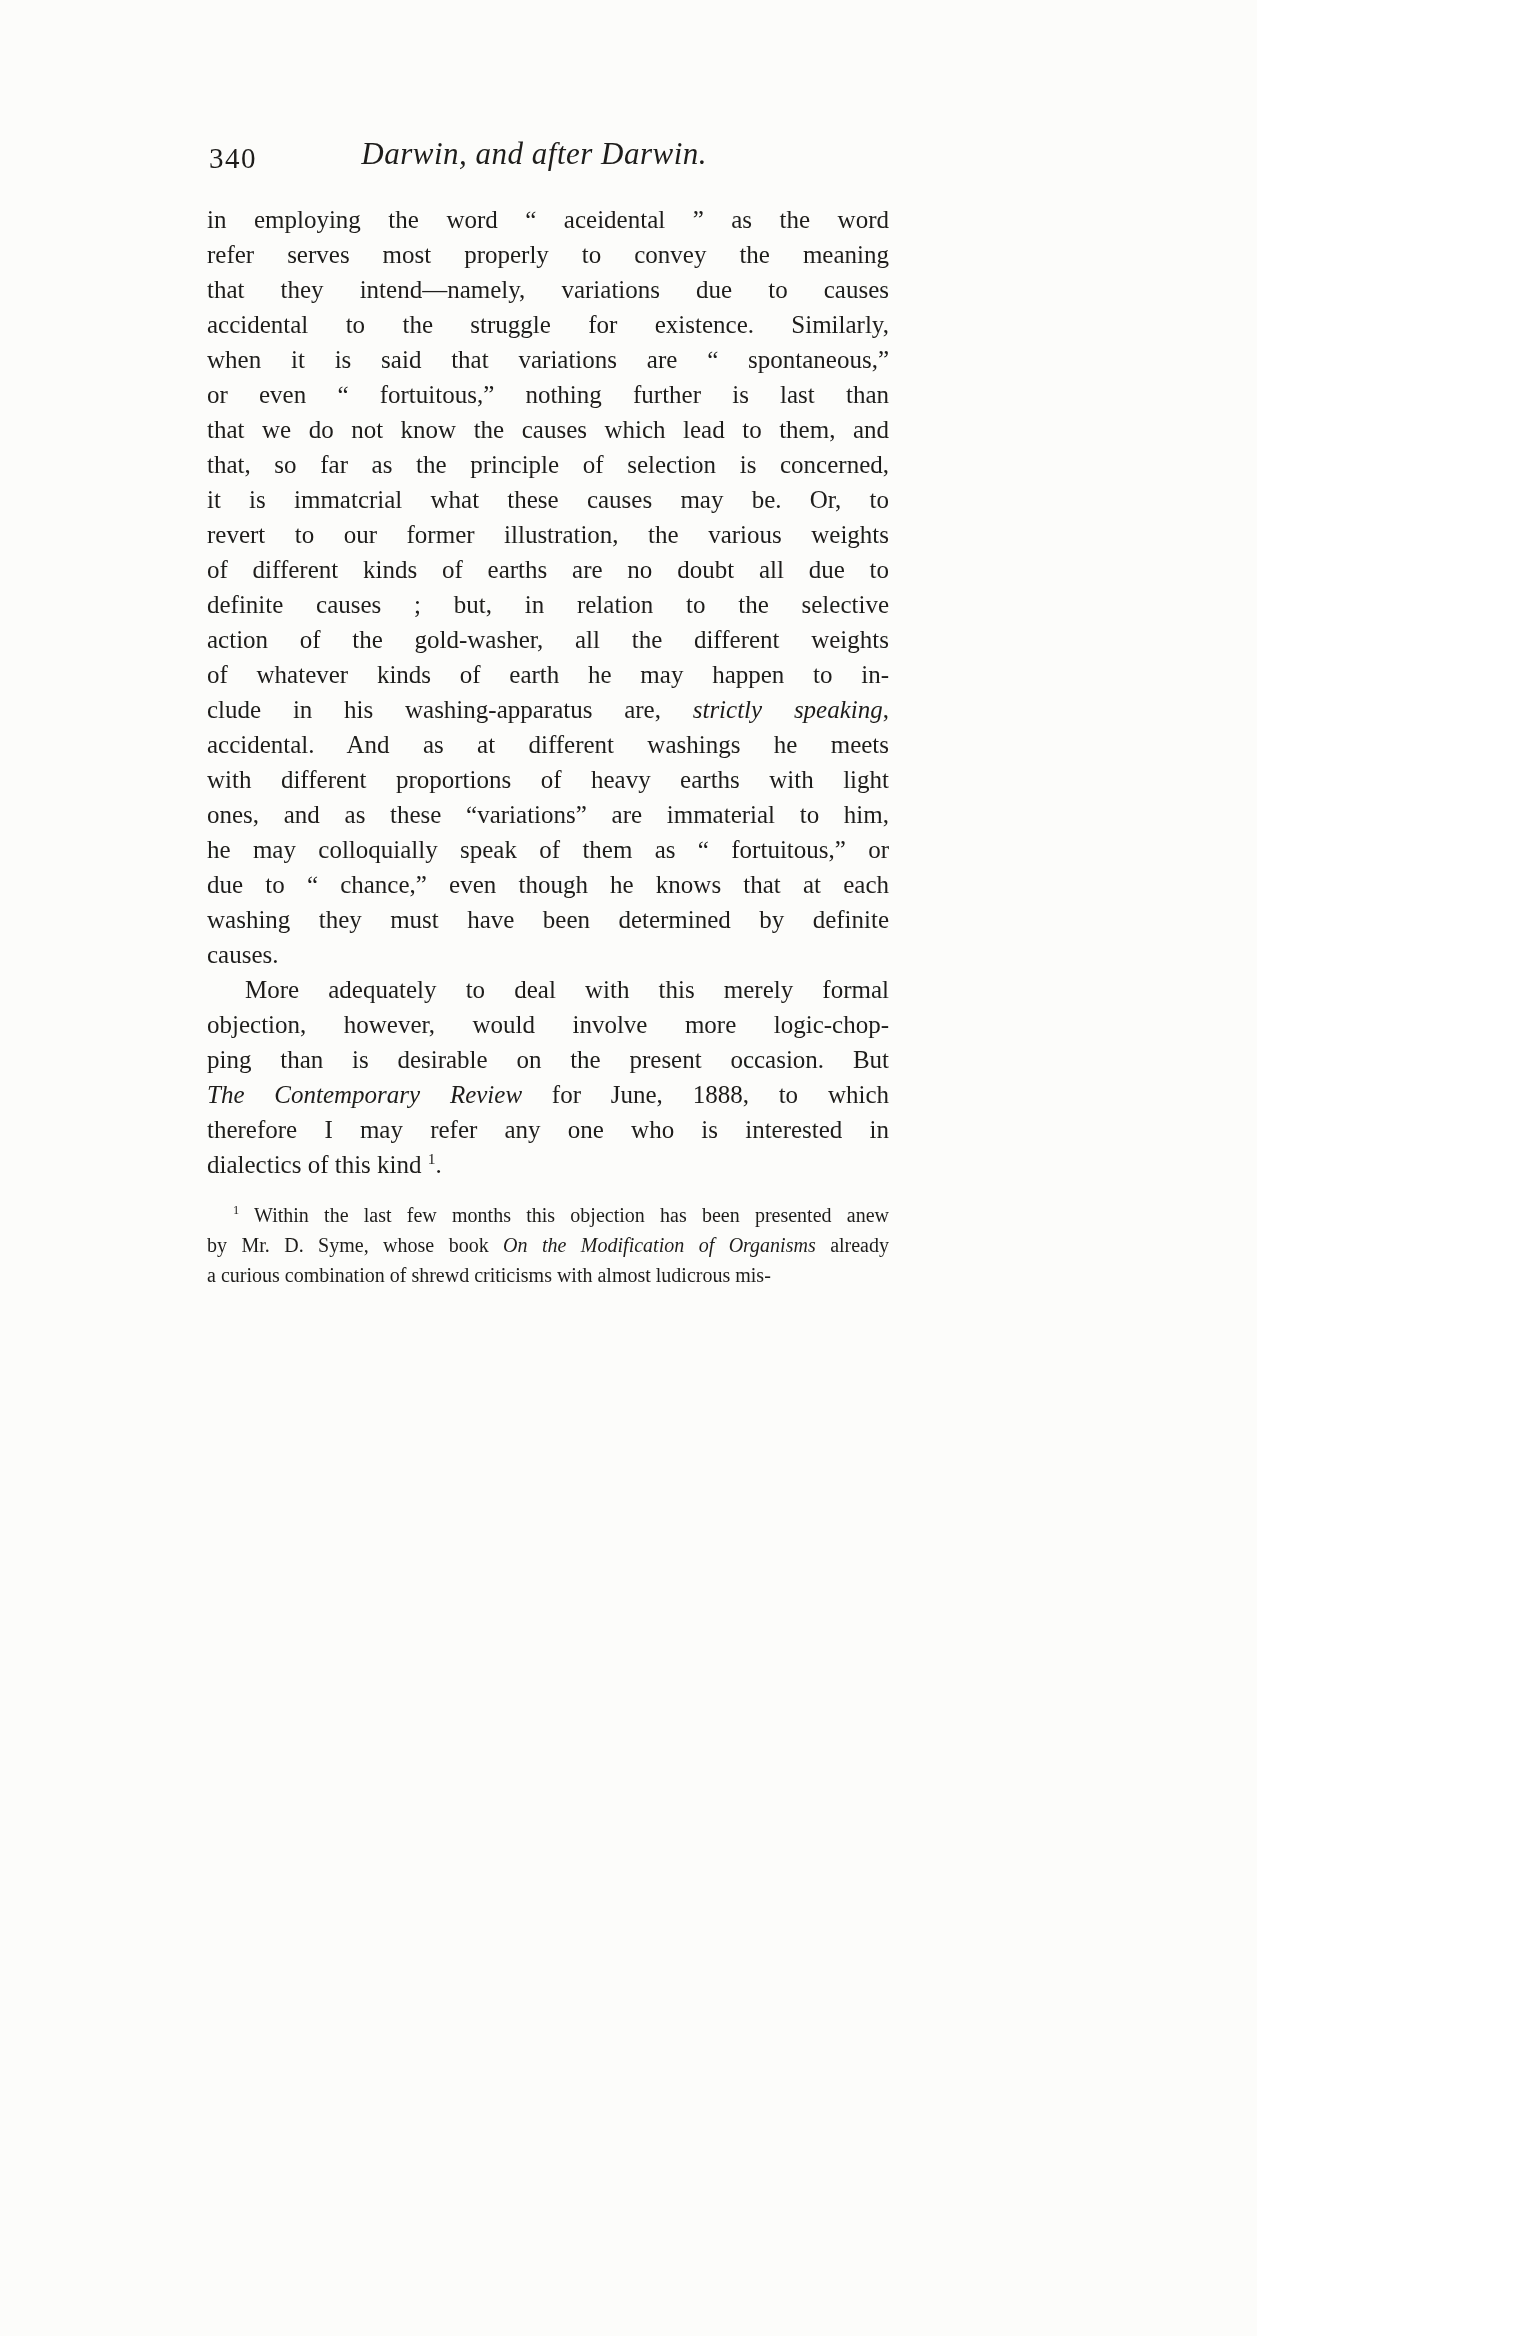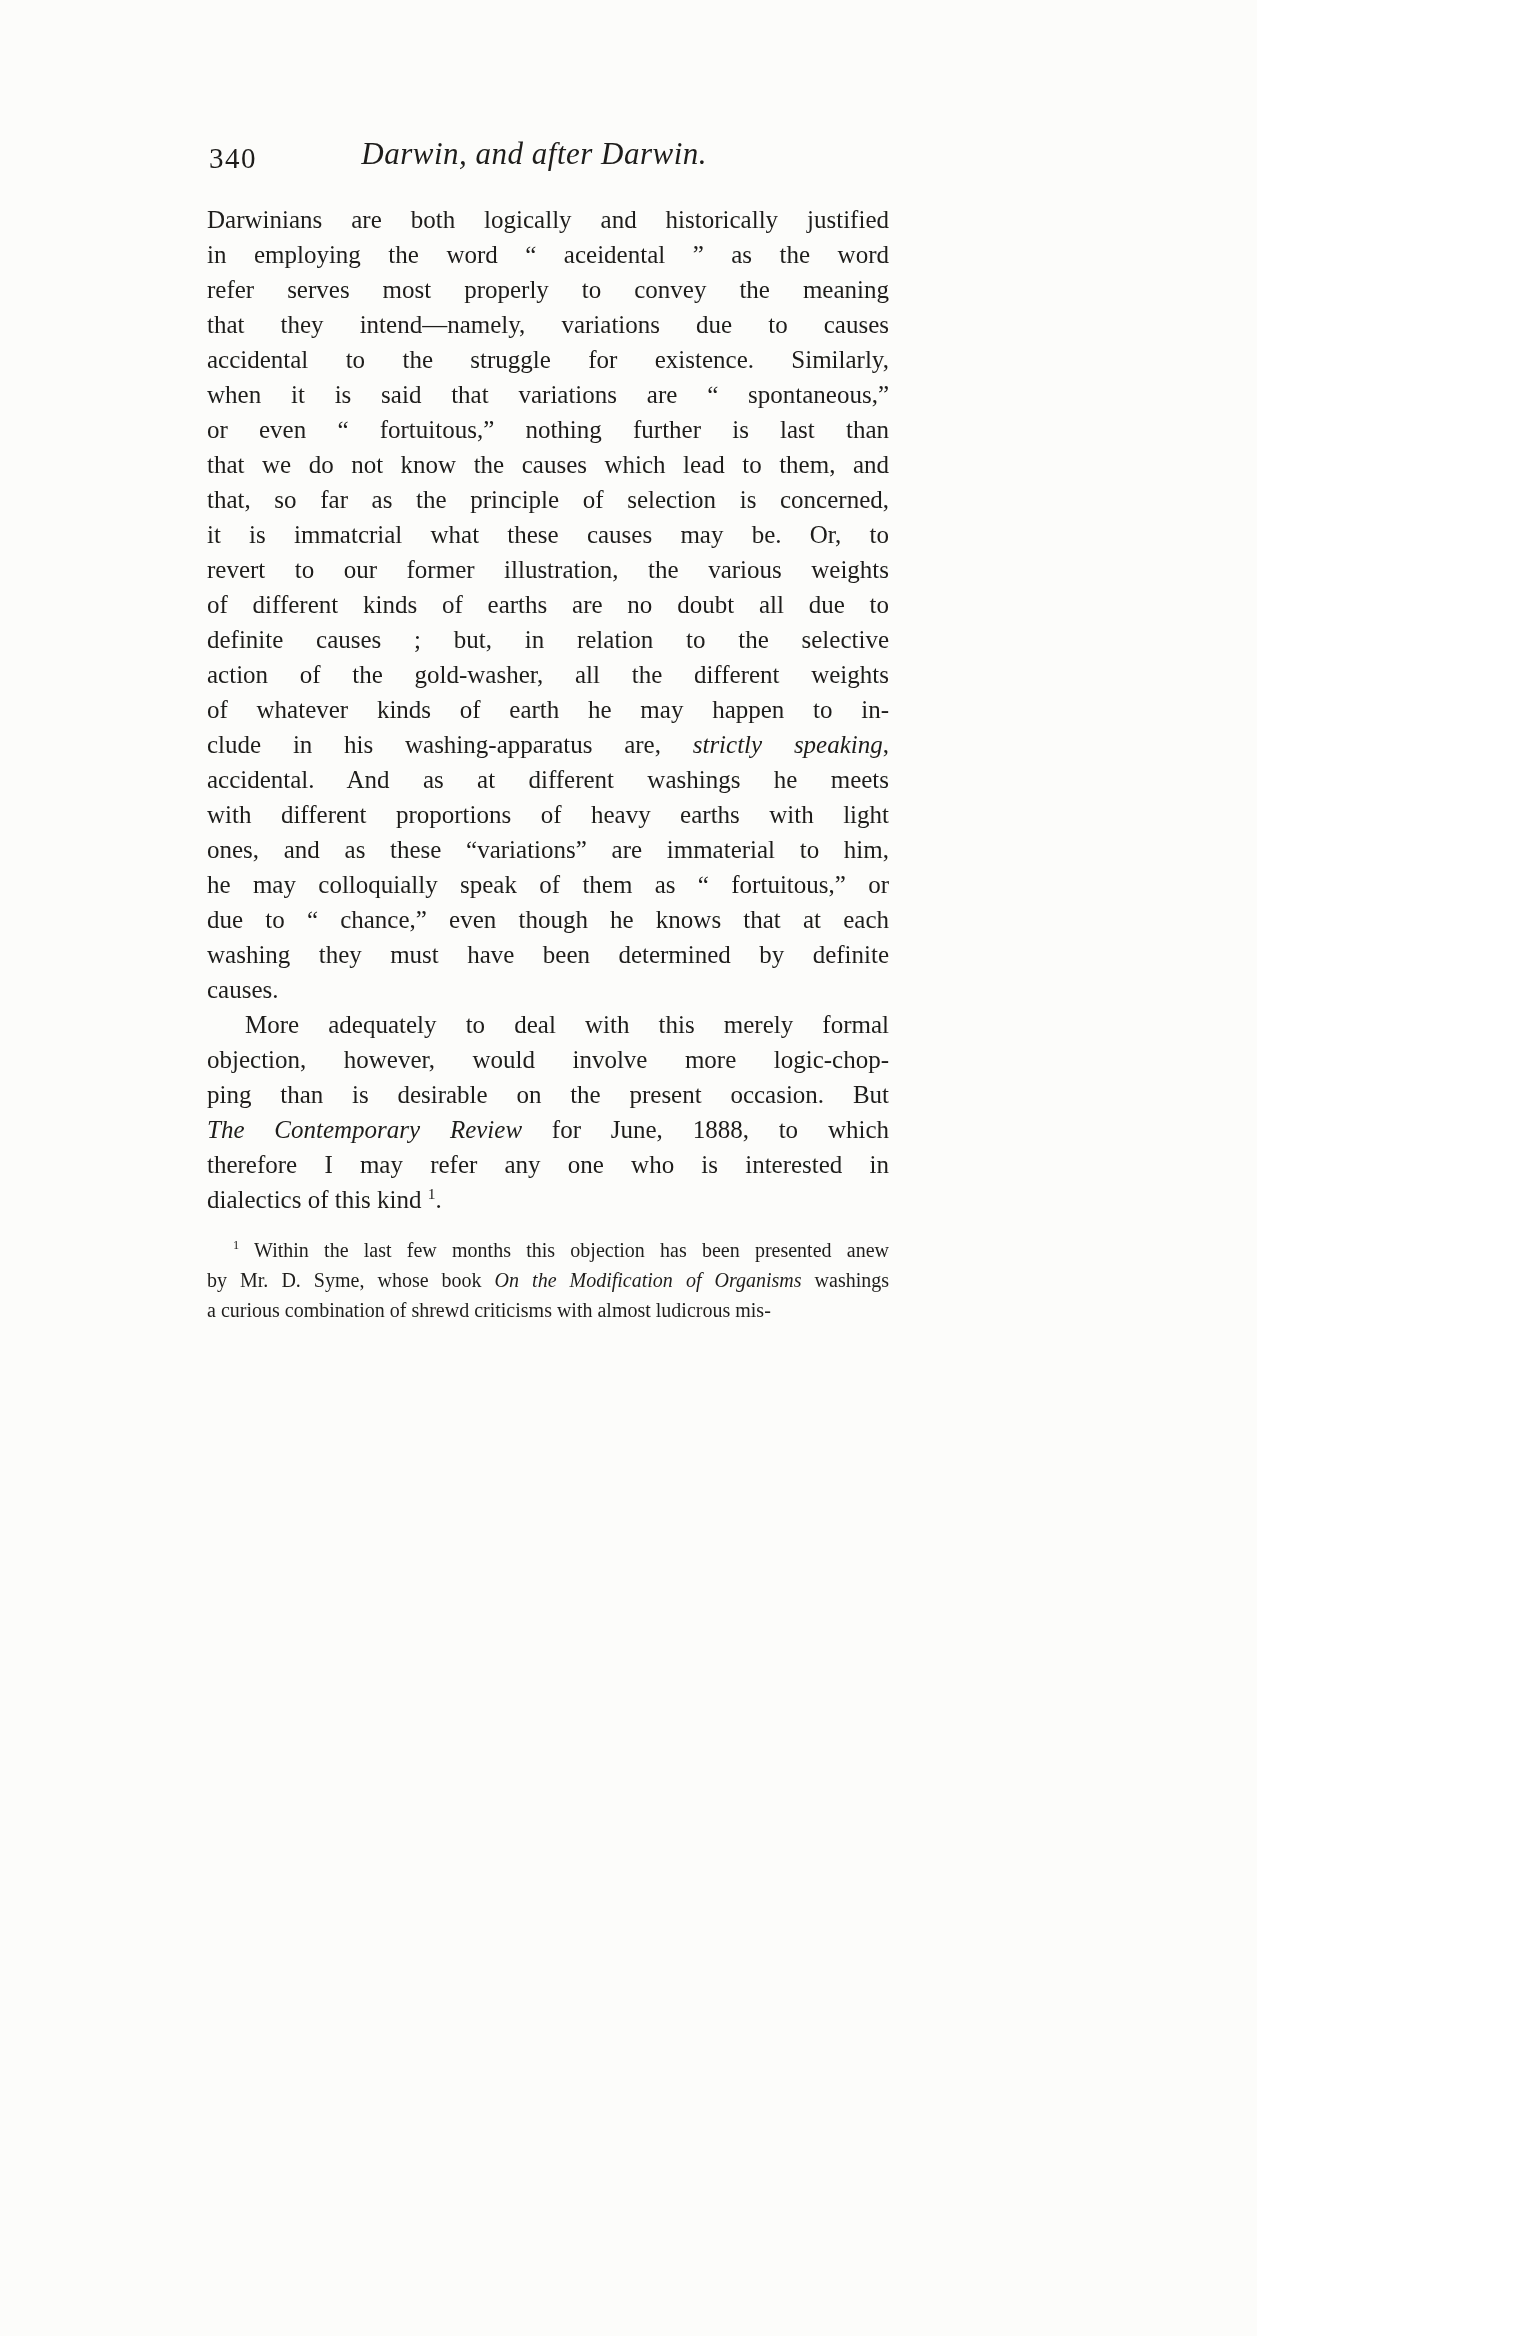--- a/index.html
+++ b/index.html
@@ -69,21 +69,20 @@
 
 <div class="scan-page">
   <div class="text-block">
 
     <div class="page-header">
       <span class="page-number">340</span>
       <span class="running-title">Darwin, and after Darwin.</span>
     </div>
 
     <div class="body-text">
-        <div class="line"><span>Darwinians are both logically and historically justified</span></div>
         <div class="line"><span>in employing the word “ aceidental ” as the word</span></div>
         <div class="line"><span>refer serves most properly to convey the meaning</span></div>
         <div class="line"><span>that they intend—namely, variations due to causes</span></div>
         <div class="line"><span>accidental to the struggle for existence.  Similarly,</span></div>
         <div class="line"><span>when it is said that variations are “ spontaneous,”</span></div>
         <div class="line"><span>or even “ fortuitous,” nothing further is last than</span></div>
         <div class="line"><span>that we do not know the causes which lead to them, and</span></div>
         <div class="line"><span>that, so far as the principle of selection is concerned,</span></div>
         <div class="line"><span>it is immatcrial what these causes may be.  Or, to</span></div>
         <div class="line"><span>revert to our former illustration, the various weights</span></div>
@@ -105,18 +104,18 @@
         <div class="line" style="padding-left: 38px;"><span>More adequately to deal with this merely formal</span></div>
         <div class="line"><span>objection, however, would involve more logic-chop-</span></div>
         <div class="line"><span>ping than is desirable on the present occasion.  But</span></div>
         <div class="line"><span class="i">The Contemporary Review</span><span> for June, 1888, to which</span></div>
         <div class="line"><span>therefore I may refer any one who is interested in</span></div>
         <div class="line last"><span>dialectics of this kind </span><span class="sup">1</span><span>.</span></div>
       </div>
 
     <div class="footnote">
         <div class="line" style="padding-left: 26px;"><span class="sup">1</span><span> Within the last few months this objection has been presented anew</span></div>
-        <div class="line"><span>by Mr. D. Syme, whose book </span><span class="i">On the Modification of Organisms</span><span> washings</span></div>
+        <div class="line"><span>by Mr. D. Syme, whose book </span><span class="i">On the Modification of Organisms</span><span> already</span></div>
         <div class="line last"><span>a curious combination of shrewd criticisms with almost ludicrous mis-</span></div>
       </div>
 
   </div>
 </div>
 
 </body></html>

